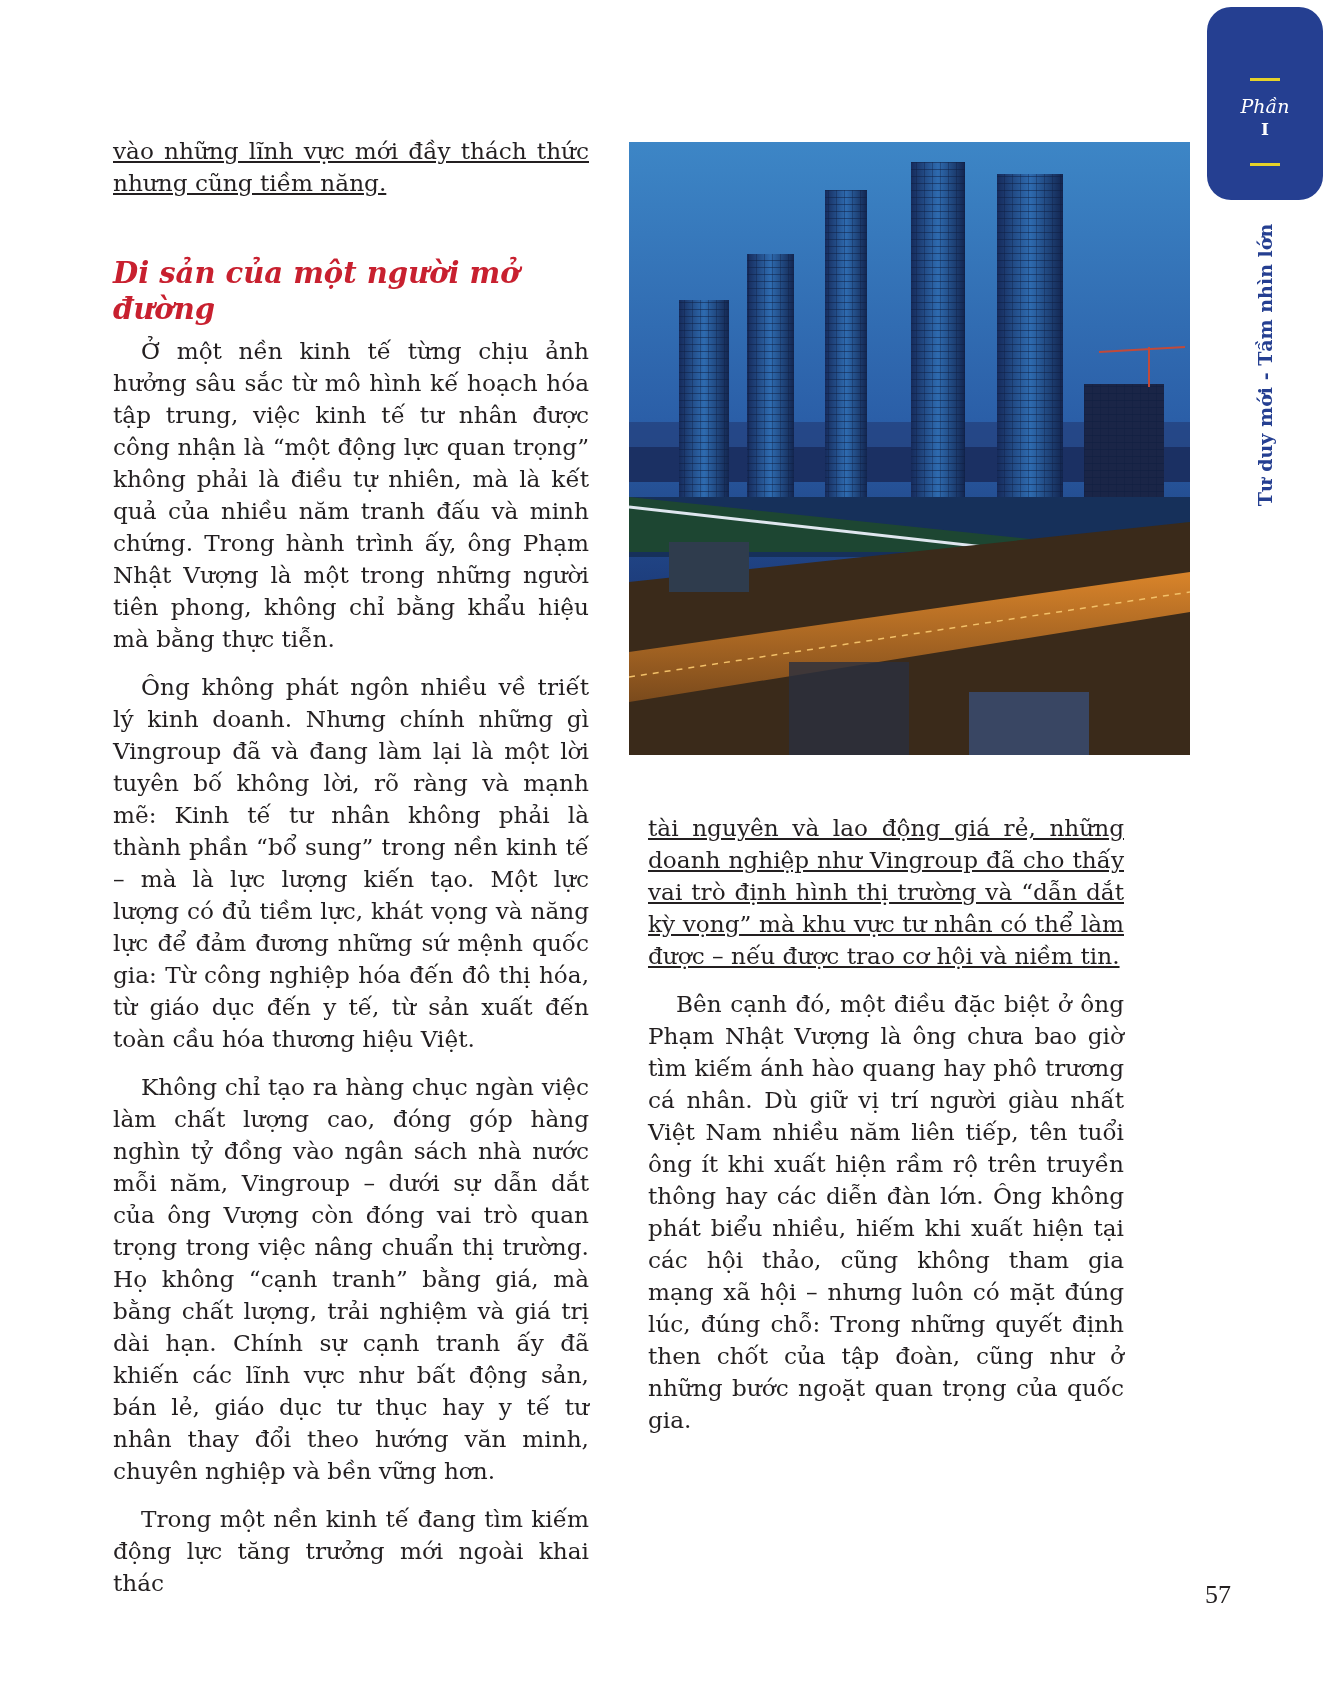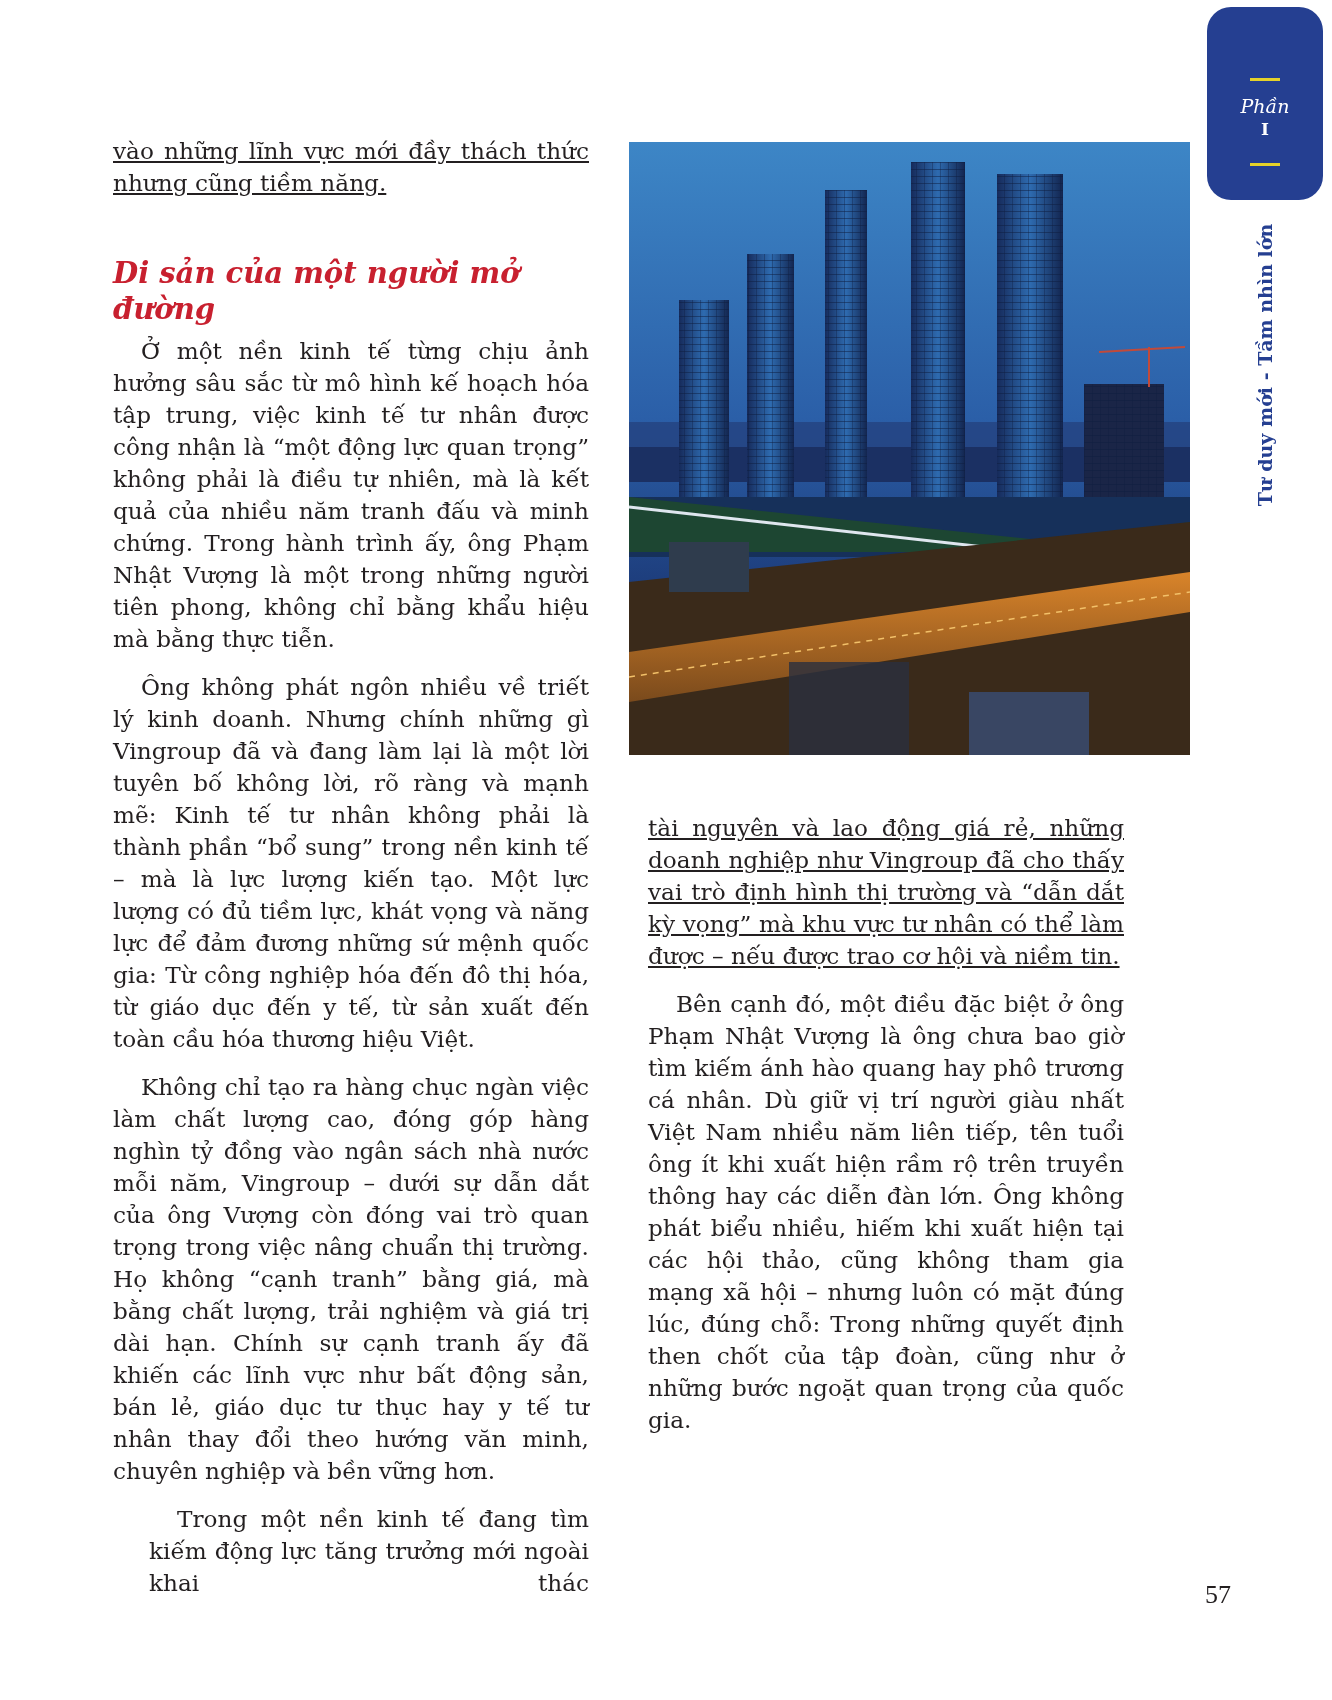--- a/index.html
+++ b/index.html
@@ -23,21 +23,21 @@
 </style>
 </head>
 <body>
 
 <div id="col-left" class="col">
   <p class="noindent">vào những lĩnh vực mới đầy thách thức nhưng cũng tiềm năng.</p>
   <h2 class="heading">Di sản của một người mở đường</h2>
   <p>Ở một nền kinh tế từng chịu ảnh hưởng sâu sắc từ mô hình kế hoạch hóa tập trung, việc kinh tế tư nhân được công nhận là “một động lực quan trọng” không phải là điều tự nhiên, mà là kết quả của nhiều năm tranh đấu và minh chứng. Trong hành trình ấy, ông Phạm Nhật Vượng là một trong những người tiên phong, không chỉ bằng khẩu hiệu mà bằng thực tiễn.</p>
   <p>Ông không phát ngôn nhiều về triết lý kinh doanh. Nhưng chính những gì Vingroup đã và đang làm lại là một lời tuyên bố không lời, rõ ràng và mạnh mẽ: Kinh tế tư nhân không phải là thành phần “bổ sung” trong nền kinh tế – mà là lực lượng kiến tạo. Một lực lượng có đủ tiềm lực, khát vọng và năng lực để đảm đương những sứ mệnh quốc gia: Từ công nghiệp hóa đến đô thị hóa, từ giáo dục đến y tế, từ sản xuất đến toàn cầu hóa thương hiệu Việt.</p>
   <p>Không chỉ tạo ra hàng chục ngàn việc làm chất lượng cao, đóng góp hàng nghìn tỷ đồng vào ngân sách nhà nước mỗi năm, Vingroup – dưới sự dẫn dắt của ông Vượng còn đóng vai trò quan trọng trong việc nâng chuẩn thị trường. Họ không “cạnh tranh” bằng giá, mà bằng chất lượng, trải nghiệm và giá trị dài hạn. Chính sự cạnh tranh ấy đã khiến các lĩnh vực như bất động sản, bán lẻ, giáo dục tư thục hay y tế tư nhân thay đổi theo hướng văn minh, chuyên nghiệp và bền vững hơn.</p>
-  <p style="text-align-last:justify;margin-left:36px;">Trong một nền kinh tế đang tìm kiếm động lực tăng trưởng mới ngoài khai thác</p>
+  <p style="text-align-last:justify;">Trong một nền kinh tế đang tìm kiếm động lực tăng trưởng mới ngoài khai thác</p>
 </div>
 
 <div id="photo">
   <svg viewBox="0 0 561 613" preserveAspectRatio="none">
     <defs>
       <linearGradient id="sky" x1="0" y1="0" x2="0" y2="1">
         <stop offset="0" stop-color="#3d86c6"></stop>
         <stop offset="0.45" stop-color="#2b5fa8"></stop>
         <stop offset="0.75" stop-color="#1c3a78"></stop>
         <stop offset="1" stop-color="#14244d"></stop>

